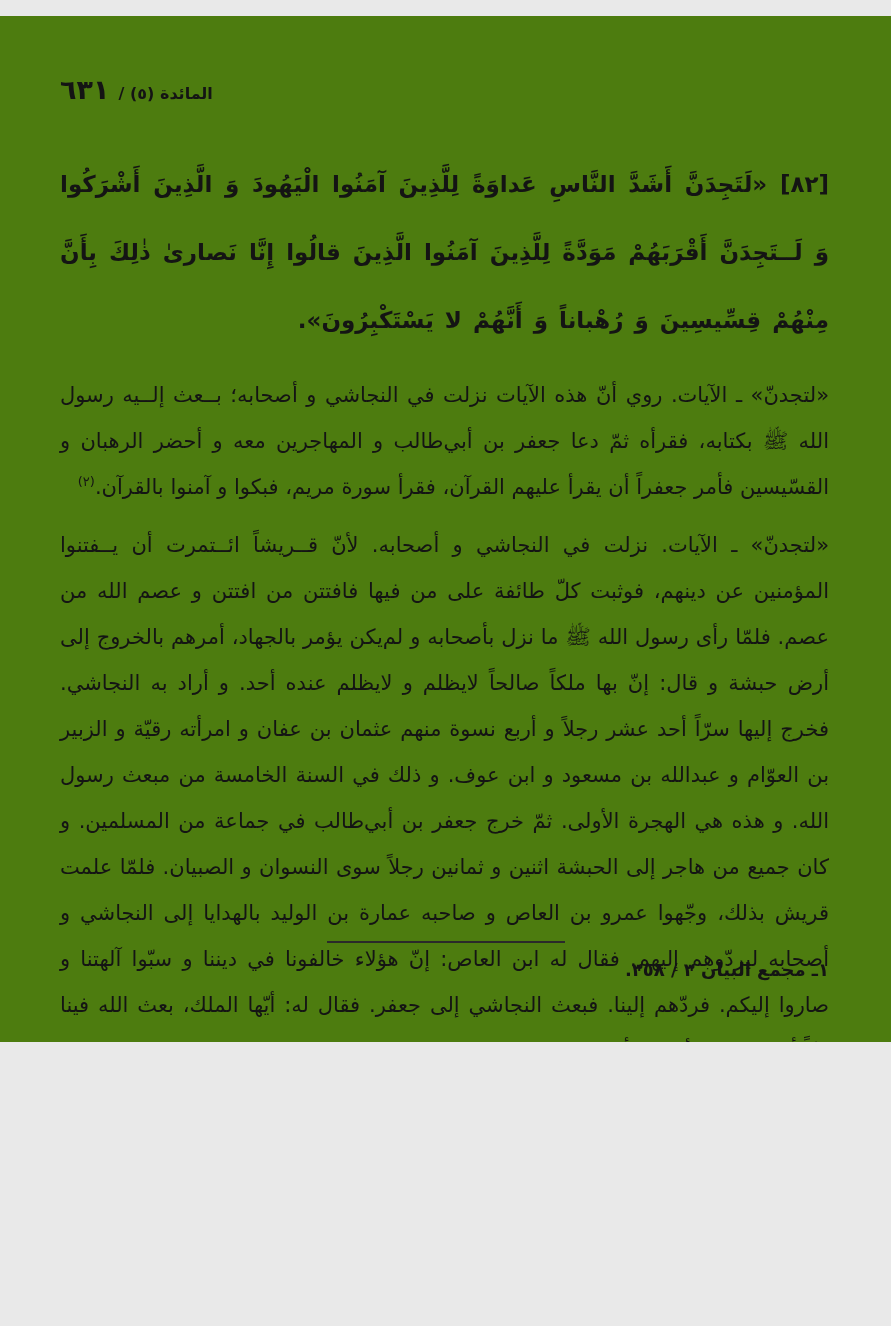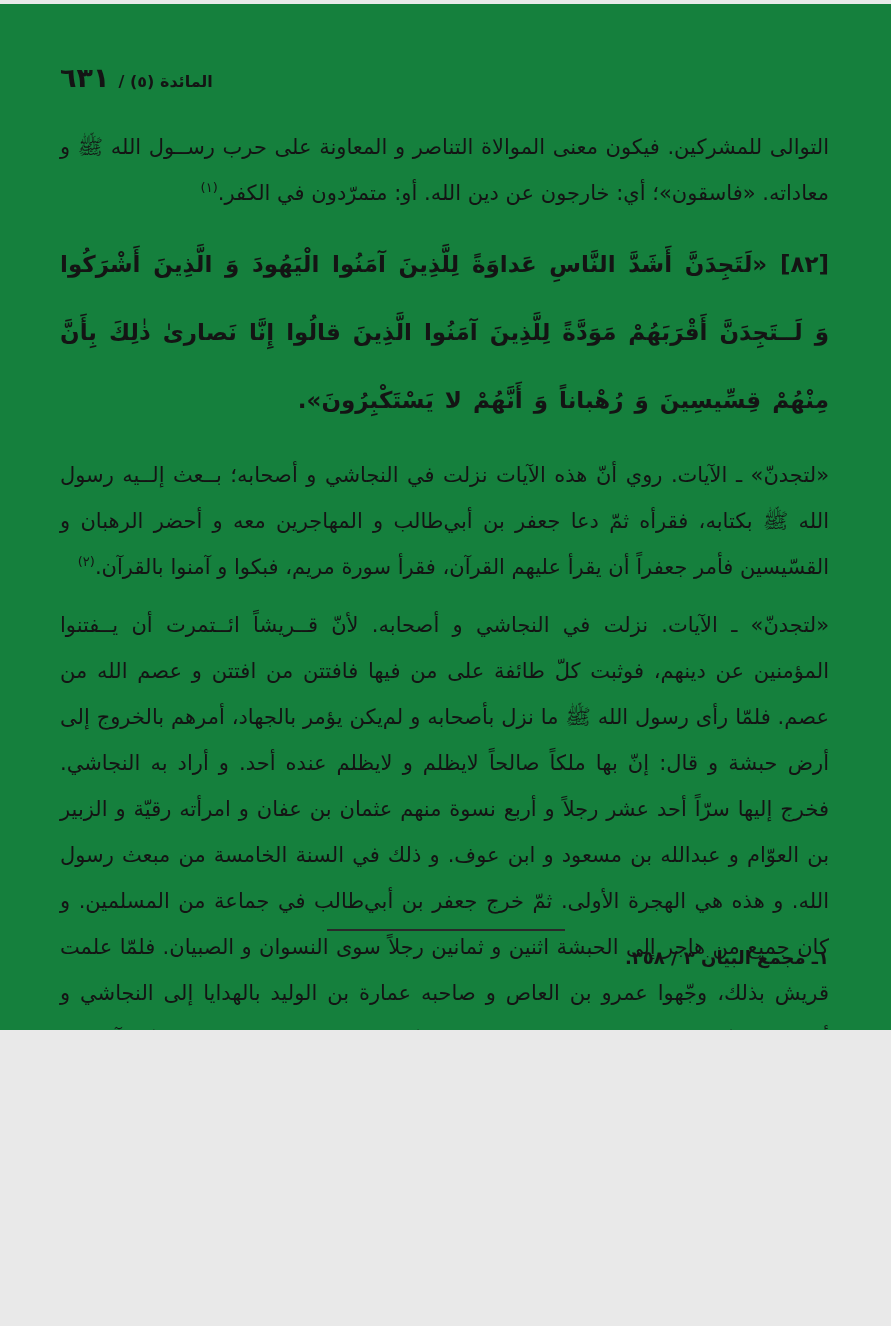--- a/index.html
+++ b/index.html
@@ -4,22 +4,22 @@
 <style>
   html, body {
     margin: 0;
     padding: 0;
     background: #e9e9e9;
   }
   .page {
     position: relative;
     width: 891px;
     height: 1026px;
-    margin: 4px auto;
-    background: #15803d;
+    margin: 16px auto;
+    background: #4d7c0f;
     color: #141414;
     font-family: "DejaVu Sans", sans-serif;
     box-sizing: border-box;
     overflow: hidden;
     direction: rtl;
   }
   .header {
     position: absolute;
     top: 58px;
     left: 60px;
@@ -88,21 +88,20 @@
 
 <div class="page">
 
   <div class="header">
     <span class="sura">المائدة (٥) /</span>
     <span class="pagenum">٦٣١</span>
   </div>
 
   <div class="content">
 
-    <p class="para"><span>التوالى للمشركين. فيكون معنى الموالاة التناصر و المعاونة على حرب رســول الله ﷺ و معاداته. «فاسقون»؛ أي: خارجون عن دين الله. أو: متمرّدون في الكفر.</span><sup class="note">(١)</sup></p>
 
     <p class="verse"><span>[٨٢] «لَتَجِدَنَّ أَشَدَّ النَّاسِ عَداوَةً لِلَّذِينَ آمَنُوا الْيَهُودَ وَ الَّذِينَ أَشْرَكُوا وَ لَــتَجِدَنَّ أَقْرَبَهُمْ مَوَدَّةً لِلَّذِينَ آمَنُوا الَّذِينَ قالُوا إِنَّا نَصارىٰ ذٰلِكَ بِأَنَّ مِنْهُمْ قِسِّيسِينَ وَ رُهْباناً وَ أَنَّهُمْ لا يَسْتَكْبِرُونَ».</span></p>
 
     <p class="para"><span>«لتجدنّ» ـ الآيات. روي أنّ هذه الآيات نزلت في النجاشي و أصحابه؛ بــعث إلــيه رسول الله ﷺ بكتابه، فقرأه ثمّ دعا جعفر بن أبي‌طالب و المهاجرين معه و أحضر الرهبان و القسّيسين فأمر جعفراً أن يقرأ عليهم القرآن، فقرأ سورة مريم، فبكوا و آمنوا بالقرآن.</span><sup class="note">(٢)</sup></p>
 
     <p class="para"><span>«لتجدنّ» ـ الآيات. نزلت في النجاشي و أصحابه. لأنّ قــريشاً ائــتمرت أن يــفتنوا المؤمنين عن دينهم، فوثبت كلّ طائفة على من فيها فافتتن من افتتن و عصم الله من عصم. فلمّا رأى رسول الله ﷺ ما نزل بأصحابه و لم‌يكن يؤمر بالجهاد، أمرهم بالخروج إلى أرض حبشة و قال: إنّ بها ملكاً صالحاً لايظلم و لايظلم عنده أحد. و أراد به النجاشي. فخرج إليها سرّاً أحد عشر رجلاً و أربع نسوة منهم عثمان بن عفان و امرأته رقيّة و الزبير بن العوّام و عبدالله بن مسعود و ابن عوف. و ذلك في السنة الخامسة من مبعث رسول الله. و هذه هي الهجرة الأولى. ثمّ خرج جعفر بن أبي‌طالب في جماعة من المسلمين. و كان جميع من هاجر إلى الحبشة اثنين و ثمانين رجلاً سوى النسوان و الصبيان. فلمّا علمت قريش بذلك، وجّهوا عمرو بن العاص و صاحبه عمارة بن الوليد بالهدايا إلى النجاشي و أصحابه ليردّوهم إليهم. فقال له ابن العاص: إنّ هؤلاء خالفونا في ديننا و سبّوا آلهتنا و صاروا إليكم. فردّهم إلينا. فبعث النجاشي إلى جعفر. فقال له: أيّها الملك، بعث الله فينا نبيّاً أمرنا بخلع الأنداد و أمرنا بالصلاة و الزكاة و نحو ذلك. فقال النجاشي: بهذا بعث عيسى بن مريم. فقرأ عليه ســورة</span></p>
 
   </div>
 
   <div class="footer">

